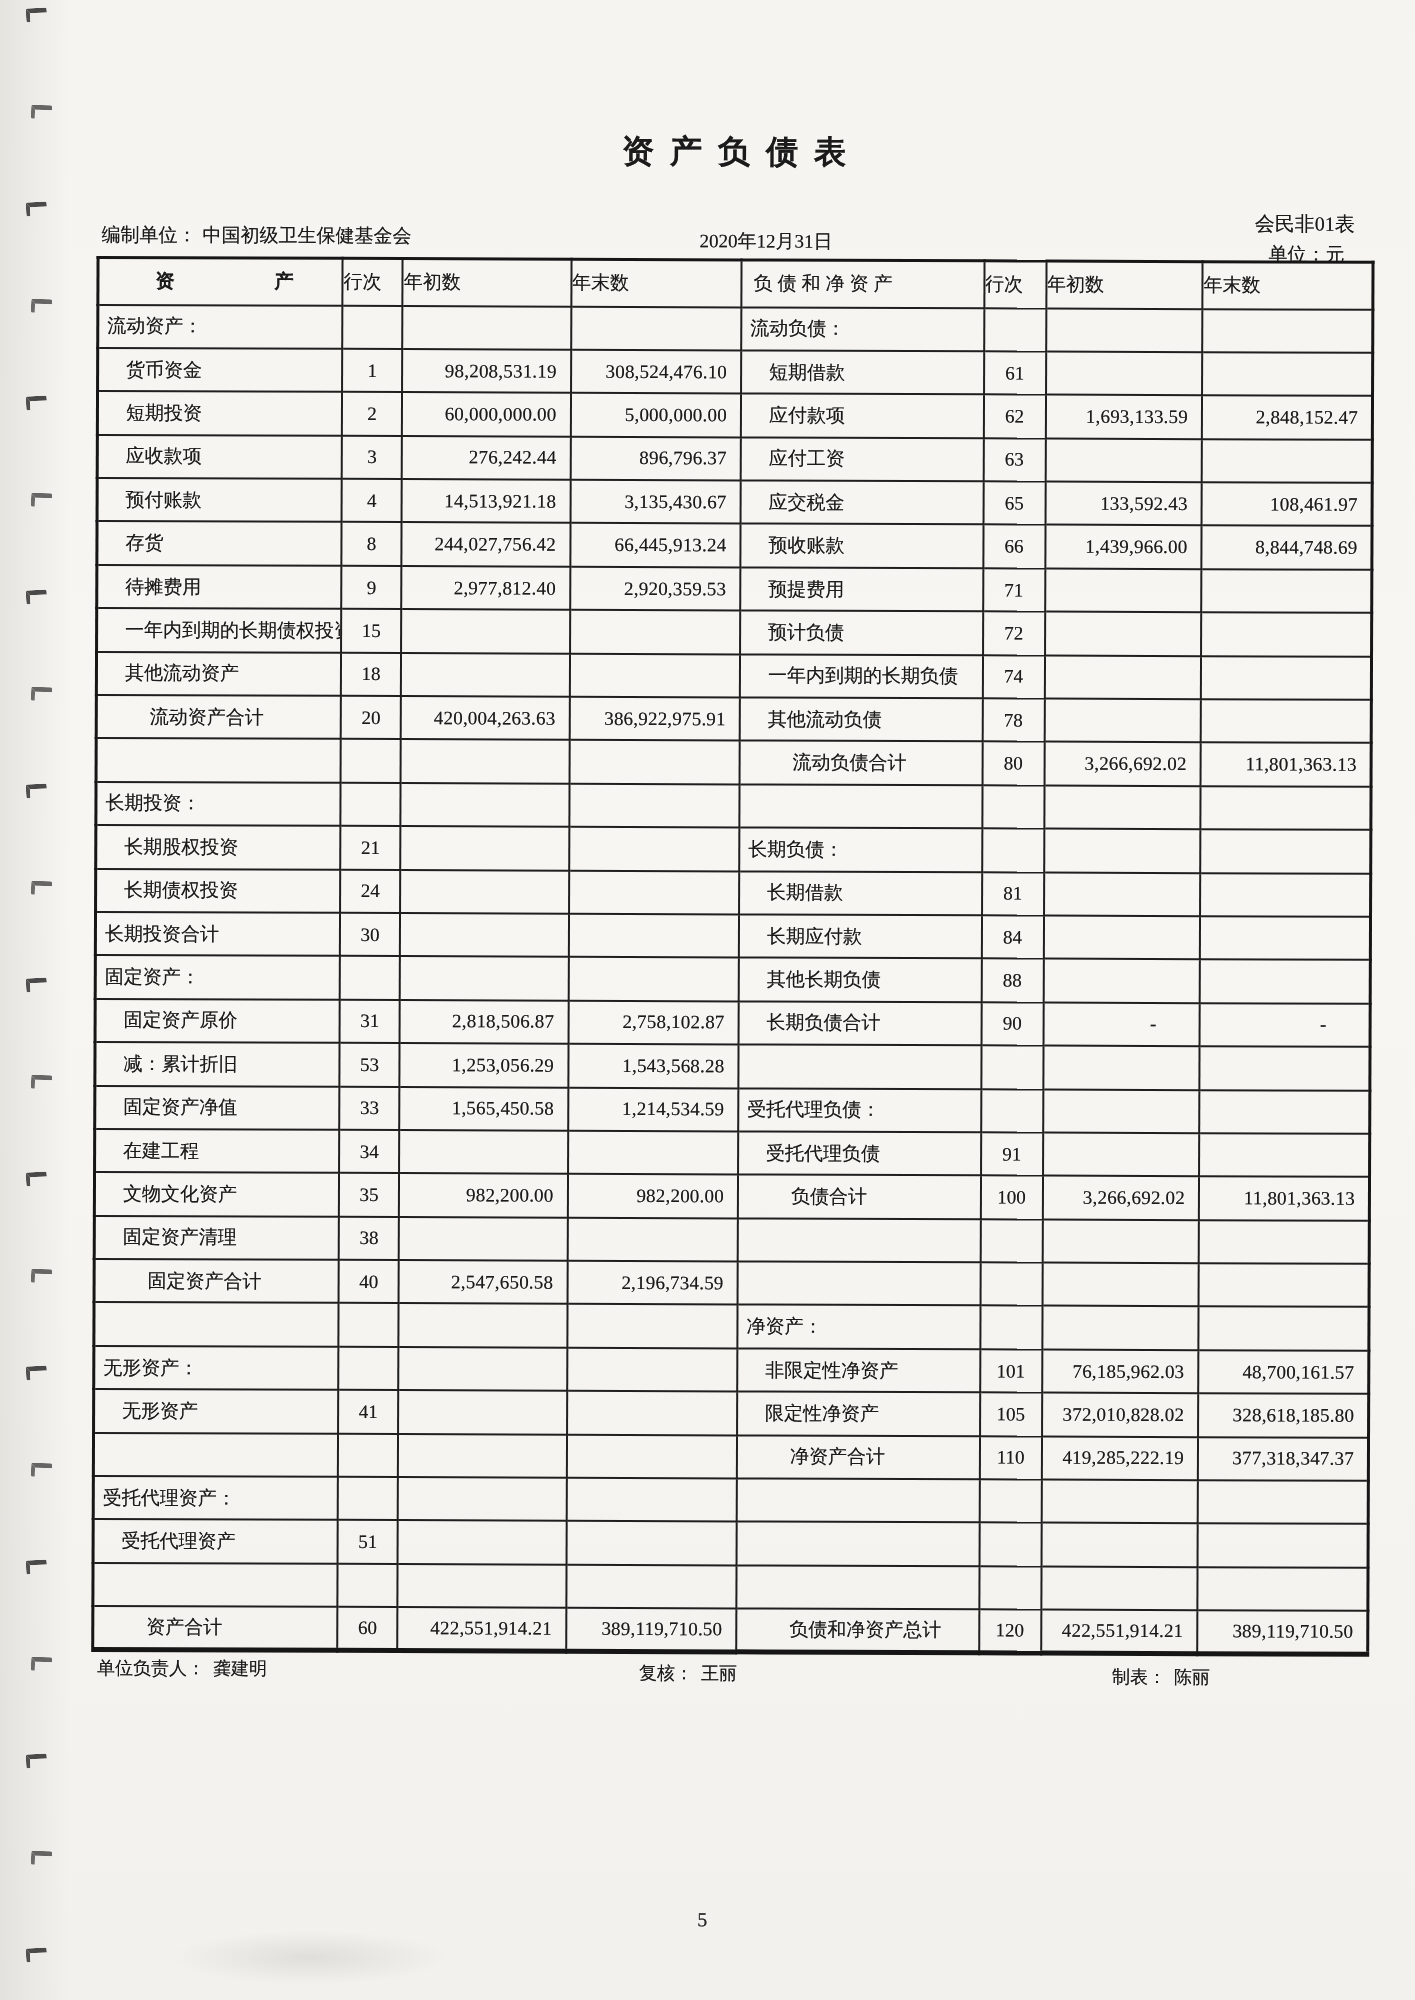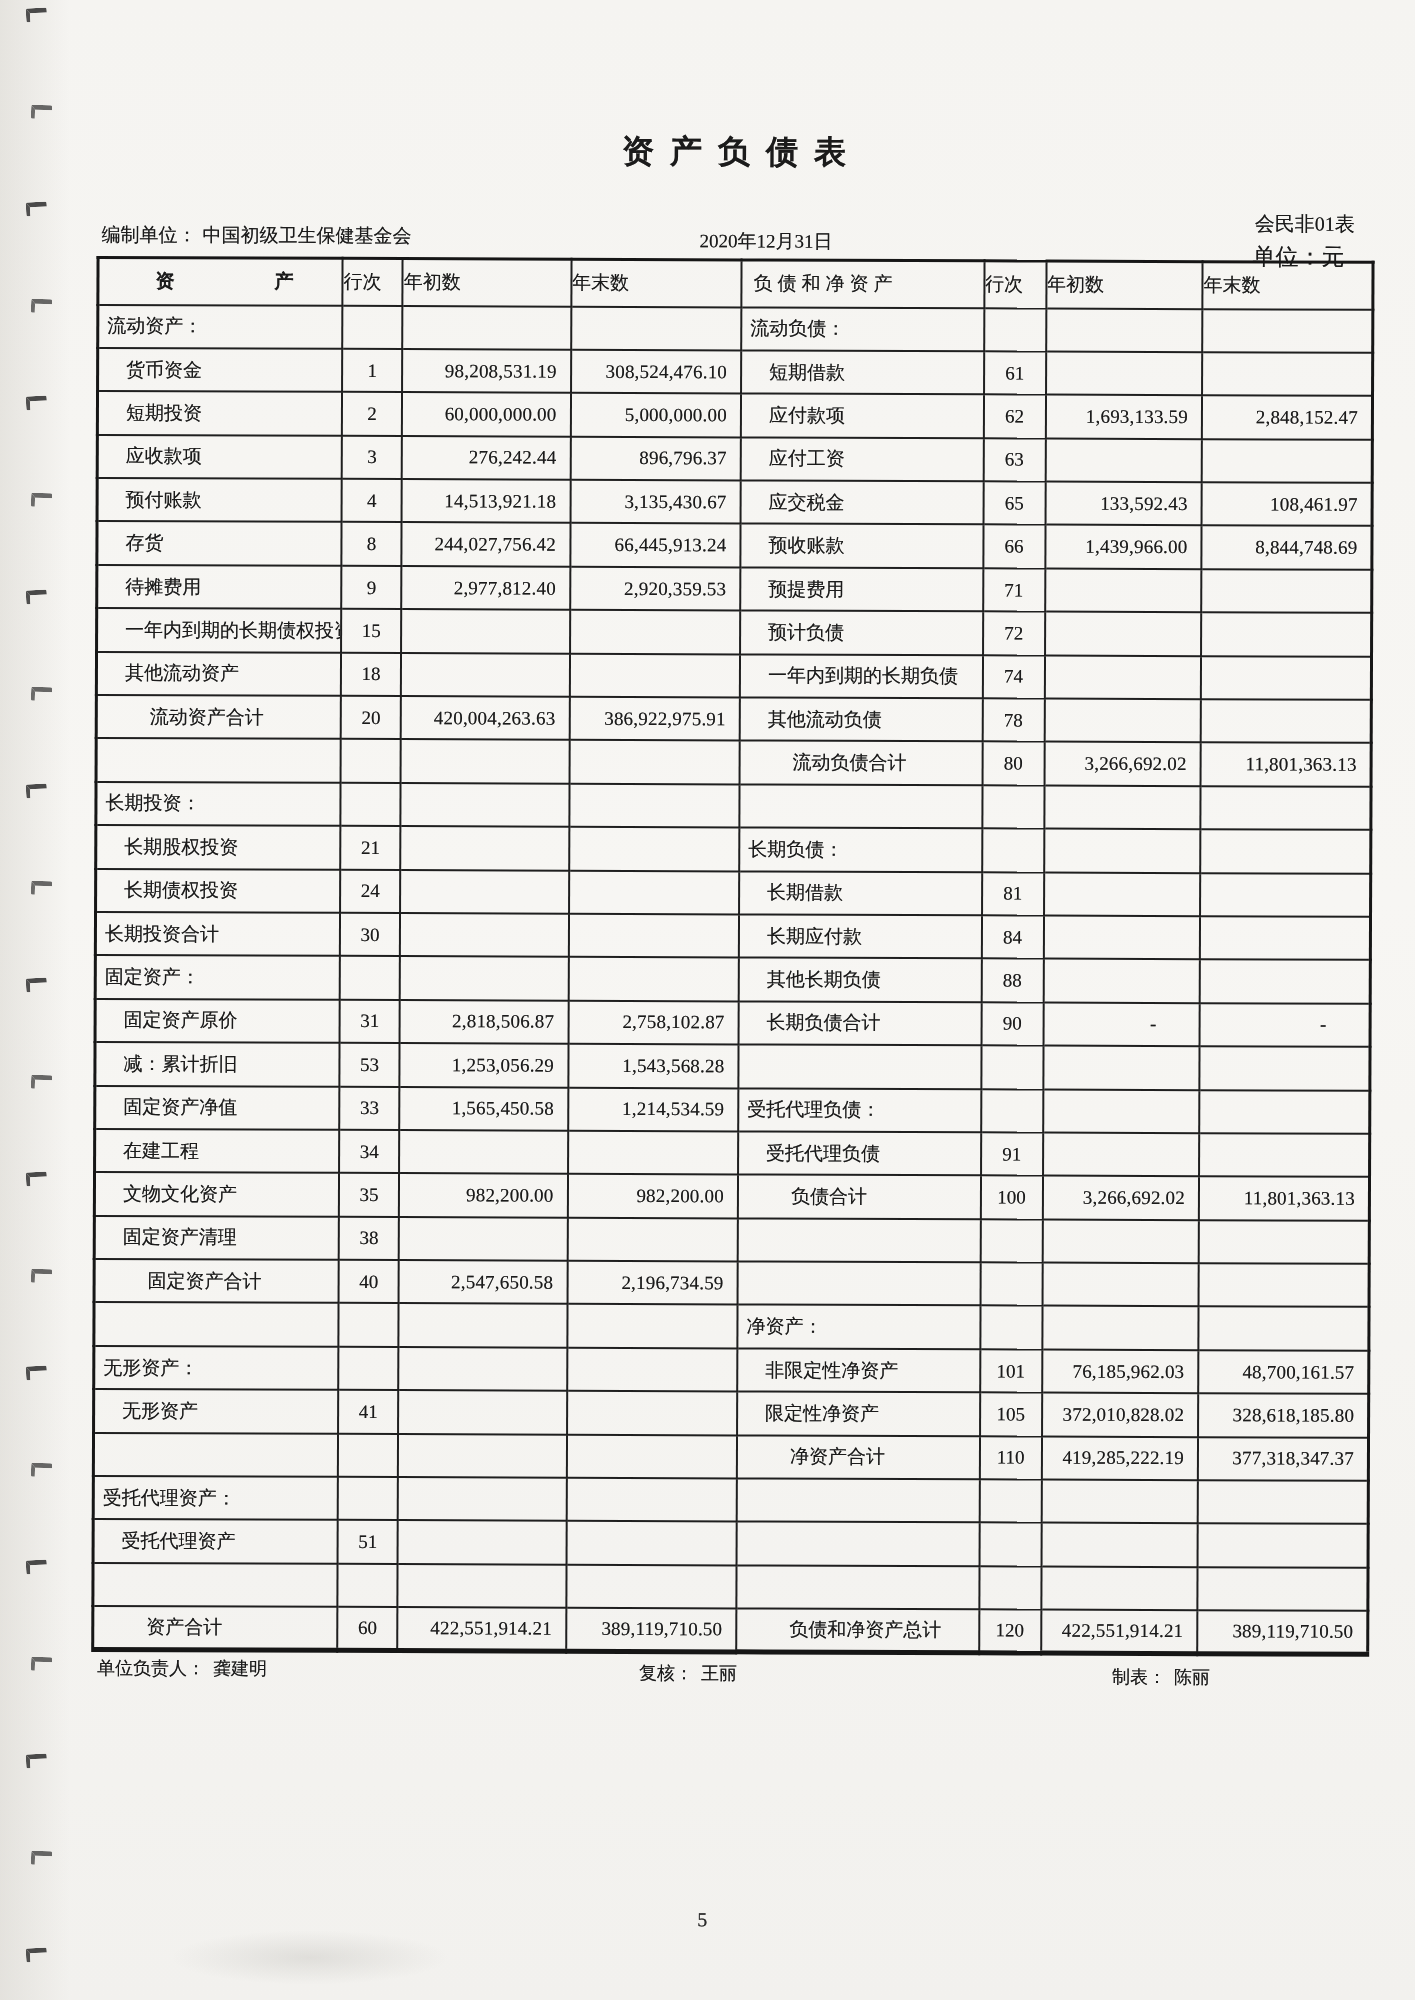--- a/index.html
+++ b/index.html
@@ -30,21 +30,21 @@
 
   .title {
     position:absolute; left:98px; top:128px; width:1272px;
     text-align:center; font-size:32px; font-weight:700;
     letter-spacing:16px; padding-left:16px;
   }
   .form-code { position:absolute; right:60px; top:206px; font-size:20px; }
   .prepared  { position:absolute; left:102px; top:222px; font-size:19px; }
   .prepared .org { margin-left:6px; }
   .rdate     { position:absolute; left:700px; top:226px; font-size:19px; }
-  .unit      { position:absolute; right:70px; top:237px; font-size:23px; }
+  .unit      { position:absolute; right:70px; top:237px; font-size:19px; }
 
   .tablewrap { position:absolute; left:97px; top:256px; }
   table.grid {
     border-collapse:collapse; table-layout:fixed; width:1278px;
     border:3px solid #161616; border-bottom-width:5px;
   }
   table.grid td {
     border:2px solid #1f1f1f; overflow:hidden; white-space:nowrap;
     font-size:19px; vertical-align:middle;
     text-shadow:0 0 0.6px rgba(25,25,25,0.6);

